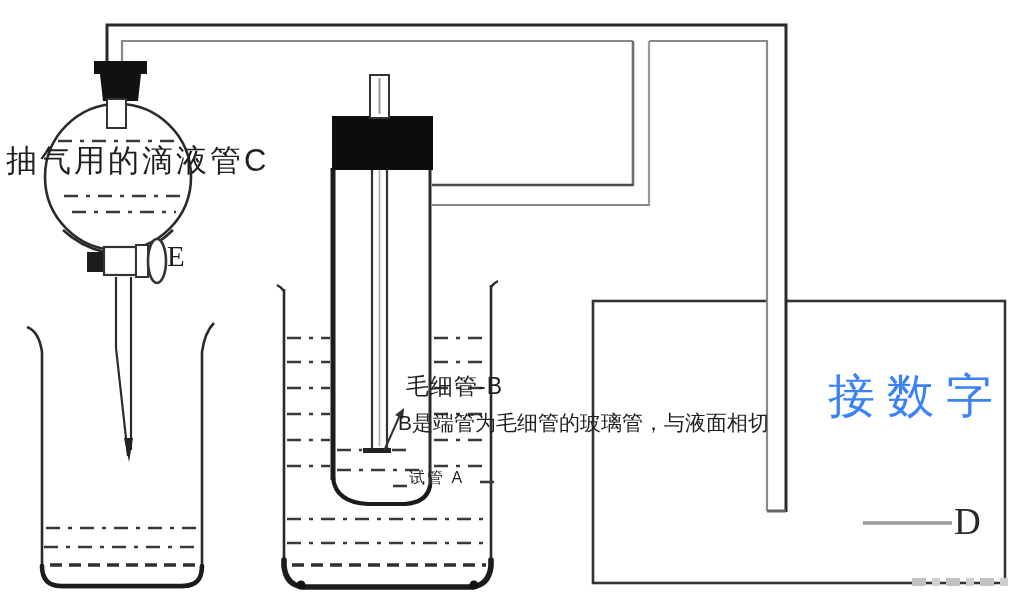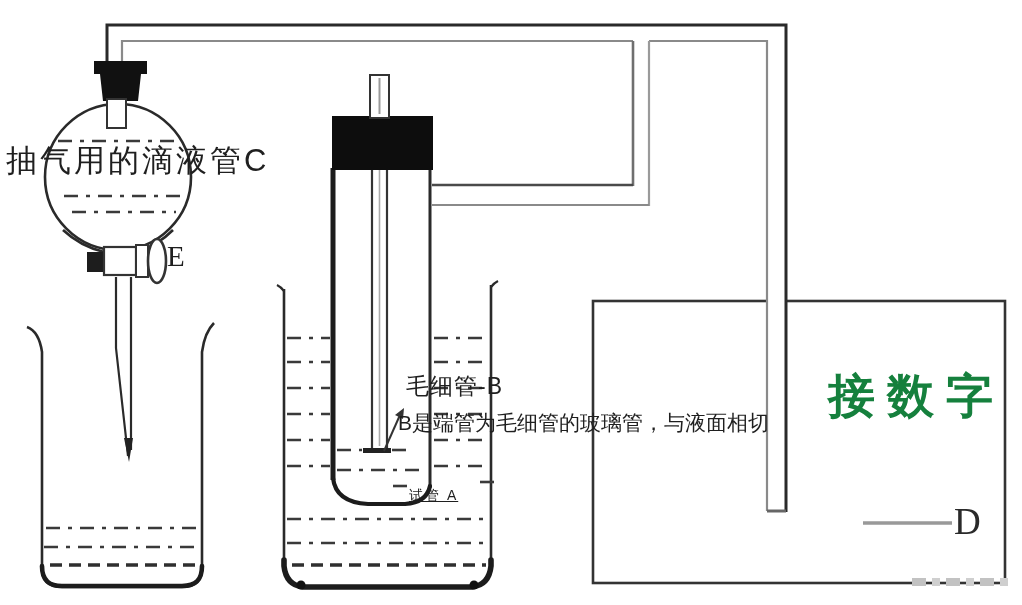--- a/index.html
+++ b/index.html
@@ -4,23 +4,23 @@
 <style>
   html,body{margin:0;padding:0;background:#fff;}
   #stage{position:relative;width:1022px;height:605px;background:#ffffff;overflow:hidden;
          font-family:"Liberation Sans",sans-serif;}
   #stage svg{position:absolute;left:0;top:0;}
   .lbl{position:absolute;color:#1f1f1f;white-space:nowrap;line-height:1.1;}
   .lbl-funnel{left:6px;top:144px;font-size:31px;letter-spacing:3px;text-align:center;}
   .lbl-e{left:167px;top:241px;font-size:29px;font-family:"Liberation Serif",serif;}
   .lbl-cap{left:406px;top:374px;font-size:23px;letter-spacing:1px;}
   .lbl-note{left:398px;top:411px;font-size:21px;letter-spacing:0px;}
-  .lbl-tube{left:409px;top:488px;font-size:14px;letter-spacing:2px;text-decoration:underline;}
-  .lbl-gauge{left:828px;top:370px;width:190px;color:#15803d;font-size:47px;
-             letter-spacing:12px;font-weight:700;text-align:left;}
+  .lbl-tube{left:409px;top:469px;font-size:16px;letter-spacing:2px;}
+  .lbl-gauge{left:828px;top:370px;width:190px;color:#3b82f6;font-size:47px;
+             letter-spacing:12px;font-weight:400;text-align:left;}
   .lbl-gauge div{height:63px;}
   .lbl-d{left:954px;top:502px;font-size:37px;font-family:"Liberation Serif",serif;color:#2a2a2a;}
   .watermark{position:absolute;left:912px;top:578px;width:102px;height:8px;
      background:repeating-linear-gradient(to right,#c2c2c2 0 14px,transparent 14px 20px,#cfcfcf 20px 28px,transparent 28px 34px);}
   
   .ink{stroke:#2a2a2a;fill:none;}
   .ink-thick{stroke:#1c1c1c;fill:none;}
   .gray{stroke:#8a8a8a;fill:none;}
   .water{stroke:#3a3a3a;stroke-width:2.6;stroke-dasharray:14 8 4 8;fill:none;}
   .water-b{stroke:#2f2f2f;stroke-width:3.6;stroke-dasharray:12 7;fill:none;}

